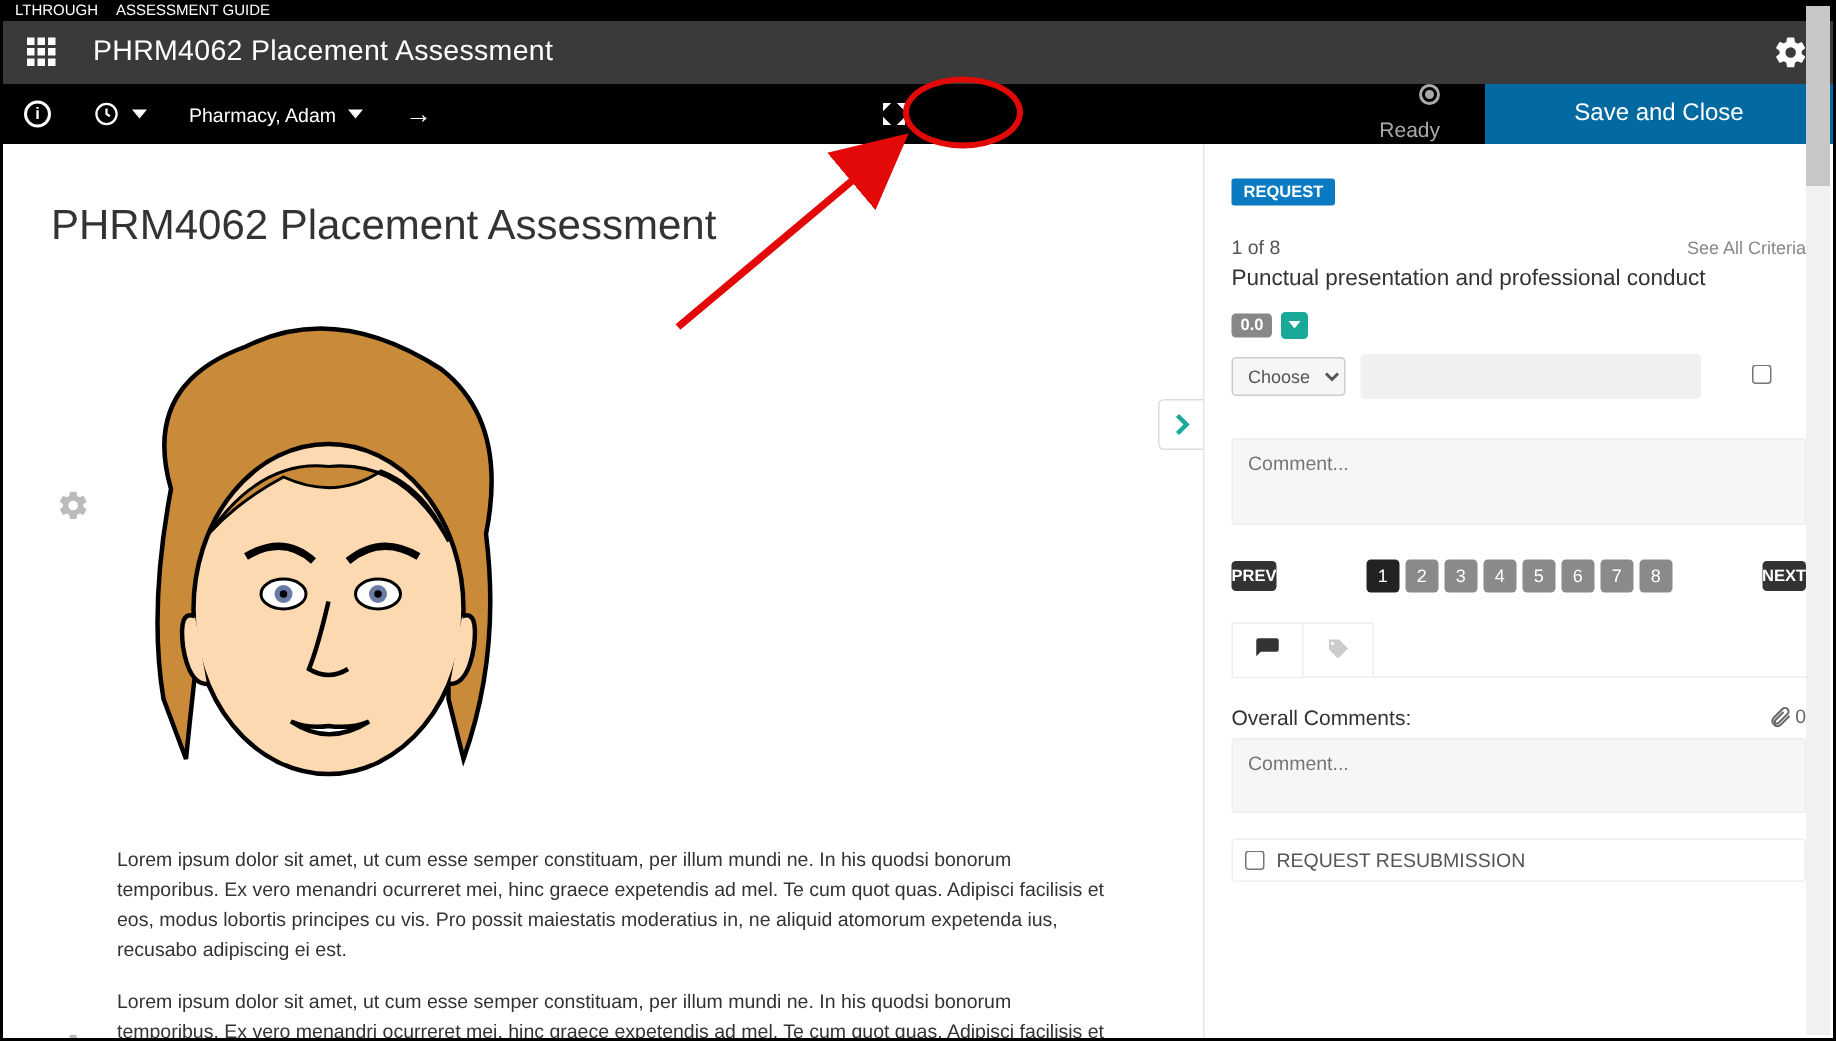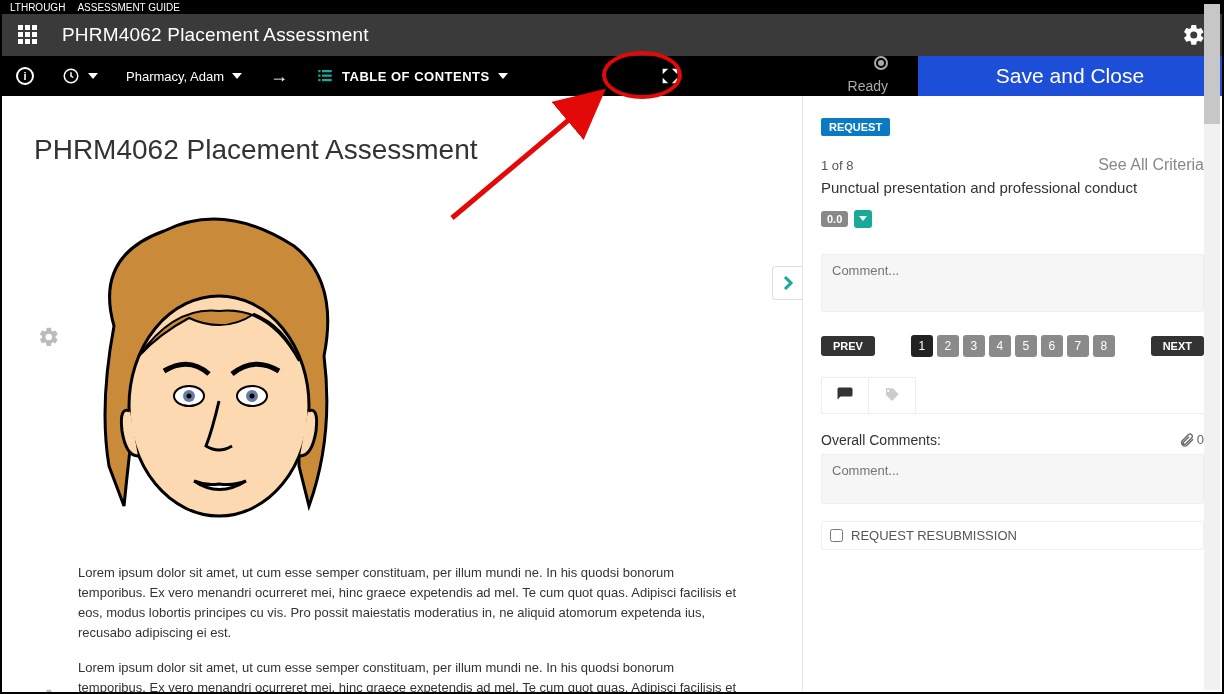--- a/index.html
+++ b/index.html
@@ -19,52 +19,52 @@
 .arrow-r { font-size:18px;font-weight:bold; }
 .toc { flex:0 0 auto;}
 .toc svg{width:18px;height:18px;}
 .fullscreen-slot { flex:1; display:flex; align-items:center; justify-content:center; position:relative;}
 .fullscreen-btn { width:22px;height:22px;position:relative;}
 .red-oval { position:absolute; border:4px solid #e30909; border-radius:50%/50%; width:80px; height:48px; left:600px; top:49px; pointer-events:none; z-index:50;}
 .red-arrow { position:absolute; left:440px; top:76px; z-index:49; pointer-events:none;}
 .ready-slot { display:flex;align-items:flex-end;gap:8px;padding:0 30px;color:#aaa;font-size:14px;flex-direction:column;}
 .ready-dot{width:14px;height:14px;border:2px solid #aaa;border-radius:50%;display:flex;align-items:center;justify-content:center;}
 .ready-dot::after{content:'';width:6px;height:6px;background:#aaa;border-radius:50%;}
-.save-close { width:304px;background:#1d4ed8;color:#fff;display:flex;align-items:center;justify-content:center;font-size:21px;cursor:pointer;}
+.save-close { width:232px;background:#0369a1;color:#fff;display:flex;align-items:center;justify-content:center;font-size:16px;cursor:pointer;}
 .content { display:flex; height:calc(100% - 94px); }
 .left-pane { flex:1; padding:38px 24px 0 32px; position:relative; overflow:hidden;}
 .doc-title { font-size:28px; font-weight:400; color:#333; margin-bottom:40px;}
 .gear-small{position:absolute;left:36px;top:230px;width:22px;height:22px;color:#bbb;}
 .gear-small2{position:absolute;left:36px;top:592px;width:22px;height:22px;color:#bbb;}
 .avatar-wrap{margin-left:40px;}
 .body-text{margin:24px 0 0 44px;font-size:13px;line-height:1.55;color:#333;max-width:660px;}
 .body-text p{margin-bottom:14px;}
 .collapse-btn{position:absolute;right:0;top:170px;width:30px;height:34px;border:1px solid #ddd;border-right:none;border-radius:4px 0 0 4px;display:flex;align-items:center;justify-content:center;color:#18a999;background:#fff;cursor:pointer;}
 .right-pane { width:420px; border-left:1px solid #e5e5e5; padding:22px 18px 0 18px; overflow:hidden; position:relative;}
 .pending-badge{background:#0a7bc2;color:#fff;font-size:11px;font-weight:700;padding:3px 8px;border-radius:2px;display:inline-block;}
 .crit-row{display:flex;justify-content:space-between;align-items:baseline;margin-top:20px;font-size:13px;color:#555;gap:20px;}
-.see-all{color:#888;font-size:16px;}
+.see-all{color:#888;font-size:12px;}
 .crit-title{font-size:15px;font-weight:400;color:#333;margin-top:4px;line-height:1.3;}
 .score-pill{display:inline-flex;align-items:center;margin-top:12px;gap:6px;}
 .score-val{background:#888;color:#fff;font-size:11px;font-weight:700;padding:2px 6px;border-radius:3px;}
 .score-chev{background:#18a999;color:#fff;width:18px;height:18px;border-radius:3px;display:flex;align-items:center;justify-content:center;}
 .score-chev .chev-down{border-top-color:#fff;border-left-width:4px;border-right-width:4px;border-top-width:5px;}
 .score-headers{display:flex;margin-top:18px;}
 .sh-blank{width:80px;}
 .sh-score{flex:1;text-align:center;}
 .sh-na{width:80px;text-align:center;}
 .sh-circle{display:inline-flex;border:2px solid #18a999;border-radius:50%;width:44px;height:44px;align-items:center;justify-content:center;font-size:12px;color:#333;}
 .score-inputs{display:flex;margin-top:10px;align-items:center;gap:10px;}
 .choose-sel{border:1px solid #ccc;background:#f6f6f6;font-size:12px;padding:4px 6px;border-radius:3px;color:#555;}
 .score-box{flex:1;height:30px;background:#f0f0f0;border-radius:3px;}
 .na-box{width:60px;text-align:center;}
 .na-box input{transform:scale(1);}
 .comment-area{width:100%;height:58px;border:1px solid #eee;background:#f6f6f6;border-radius:2px;margin-top:26px;padding:8px 10px;font-size:13px;color:#999;resize:none;font-family:inherit;}
 .pager{display:flex;justify-content:space-between;align-items:center;margin-top:20px;}
-.pg-btn{background:#333;color:#fff;font-size:11px;font-weight:700;padding:4px 12px;border-radius:3px;cursor:pointer;}
+.pg-btn{background:#333;color:#fff;font-size:11px;font-weight:700;padding:4px 0;border-radius:3px;cursor:pointer;}
 .pg-nums{display:flex;gap:4px;}
 .pg-num{background:#8a8a8a;color:#fff;width:22px;height:22px;border-radius:3px;display:flex;align-items:center;justify-content:center;font-size:12px;cursor:pointer;}
 .pg-num.active{background:#222;}
 .tab-icons{display:flex;border-bottom:1px solid #eee;margin-top:20px;}
 .tab-icon{width:48px;height:36px;display:flex;align-items:center;justify-content:center;border:1px solid #eee;border-bottom:none;margin-right:-1px;cursor:pointer;}
 .tab-icon.active{background:#fff;position:relative;}
 .oc-row{display:flex;justify-content:space-between;align-items:center;margin-top:18px;}
 .oc-label{font-size:14px;color:#333;}
 .attach{display:flex;align-items:center;gap:2px;color:#666;font-size:13px;}
 .oc-area{width:100%;height:50px;border:1px solid #eee;background:#f6f6f6;border-radius:2px;margin-top:6px;padding:8px 10px;font-size:13px;color:#999;resize:none;font-family:inherit;}
@@ -110,32 +110,20 @@
         </svg>
       <span class="chev-down"></span>
     </div>
     <div class="tb-item">
       <span>Pharmacy, Adam</span>
       <span class="chev-down"></span>
     </div>
     <div class="tb-item">
         <span class="arrow-r">→</span>
       </div>
-    <div class="tb-item toc">
-      <svg viewBox="0 0 24 24" fill="#18a999">
-          <rect x="3" y="4" width="3" height="3"></rect>
-          <rect x="8" y="4" width="13" height="3"></rect>
-          <rect x="3" y="10" width="3" height="3"></rect>
-          <rect x="8" y="10" width="13" height="3"></rect>
-          <rect x="3" y="16" width="3" height="3"></rect>
-          <rect x="8" y="16" width="13" height="3"></rect>
-        </svg>
-      <span style="font-weight:600;letter-spacing:.5px;">TABLE OF CONTENTS</span>
-      <span class="chev-down"></span>
-    </div>
     <div class="fullscreen-slot">
       <div class="fullscreen-btn">
         <svg viewBox="0 0 24 24" width="22" height="22" fill="#fff">
             <path d="M4 4h6L4 10V4zm16 0v6l-6-6h6zM4 20v-6l6 6H4zm16 0h-6l6-6v6z"></path>
           </svg>
       </div>
     </div>
     <div class="ready-slot">
       <span class="ready-dot"></span>
       <span>Ready</span>
@@ -207,20 +195,27 @@
       <div class="crit-title">Punctual presentation and professional conduct</div>
 
       <div class="score-pill">
         <span class="score-val">0.0</span>
         <span class="score-chev">
             <span class="chev-down"></span>
           </span>
       </div>
 
 
+      <div class="score-inputs">
+        <select class="choose-sel">
+          <option>Choose</option>
+        </select>
+        <div class="score-box"></div>
+        <div class="na-box"><input type="checkbox" style=""></div>
+      </div>
 
       <textarea class="comment-area" placeholder="Comment..." style=""></textarea>
 
       <div class="pager">
         <span class="pg-btn">PREV</span>
         <div class="pg-nums">
           <span class="pg-num active">1</span>
           <span class="pg-num">2</span>
           <span class="pg-num">3</span>
           <span class="pg-num">4</span>

